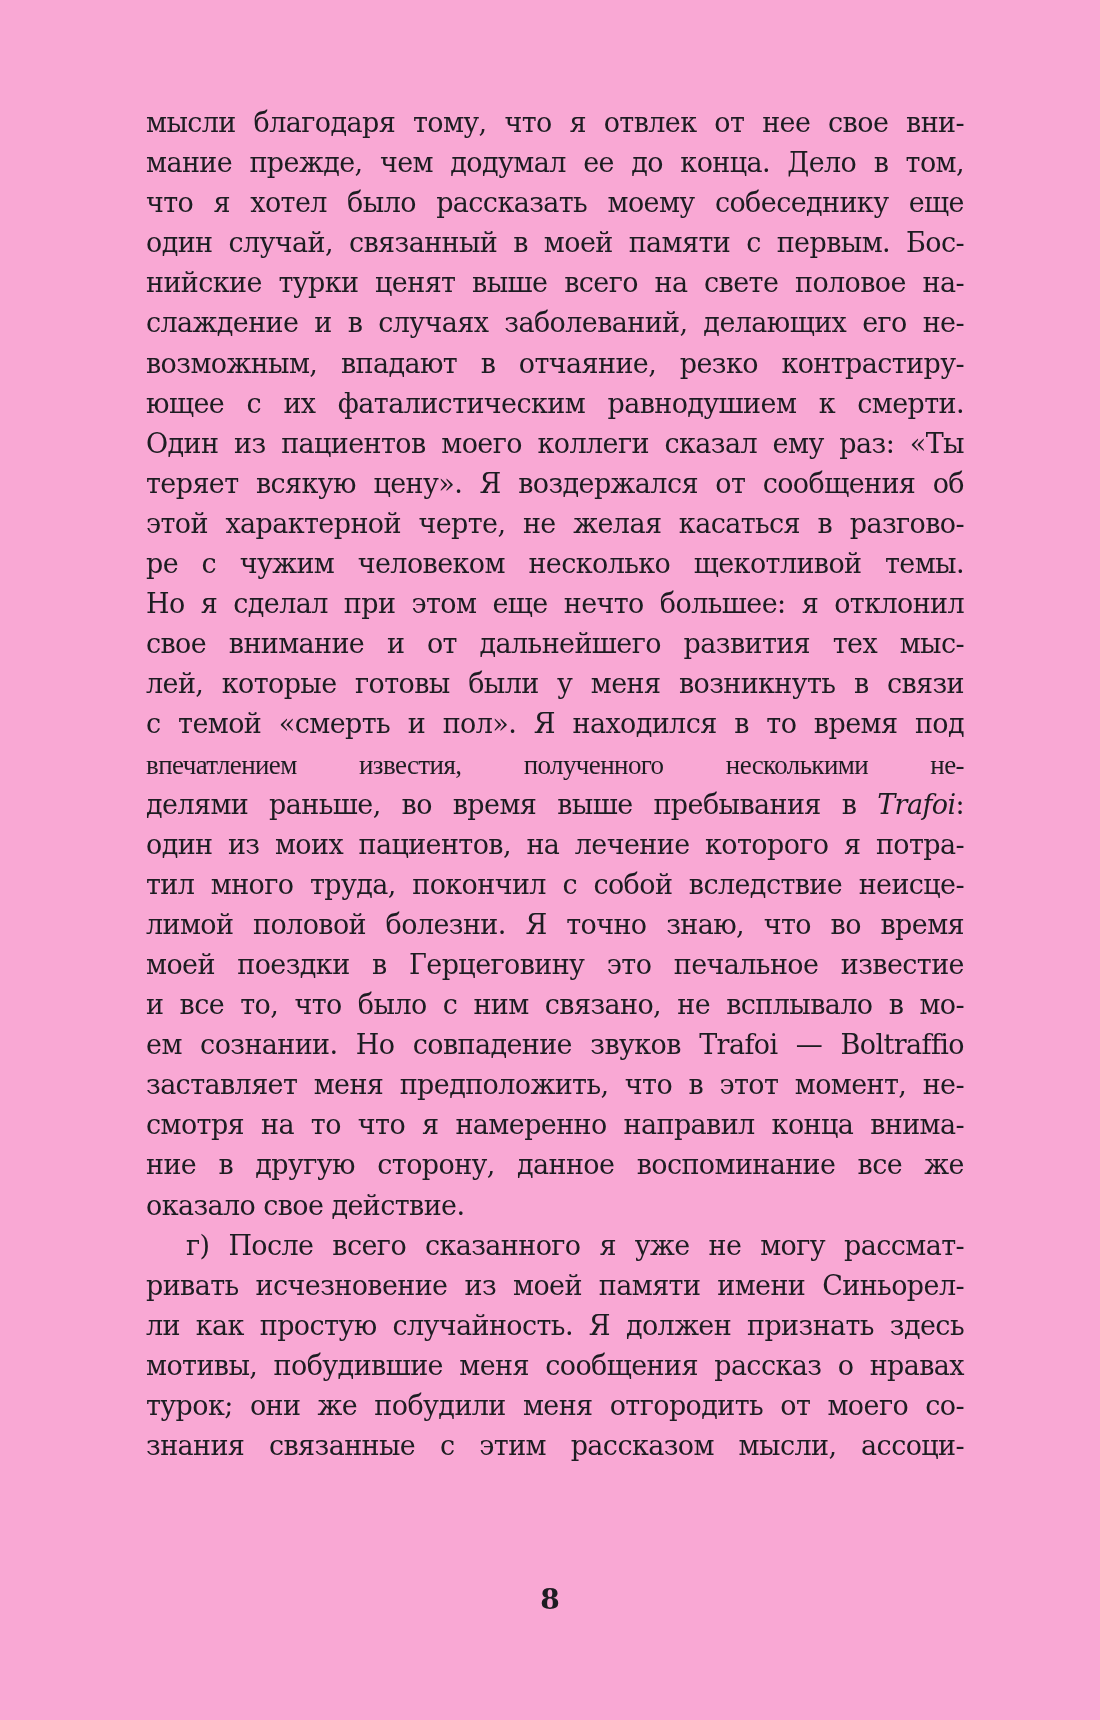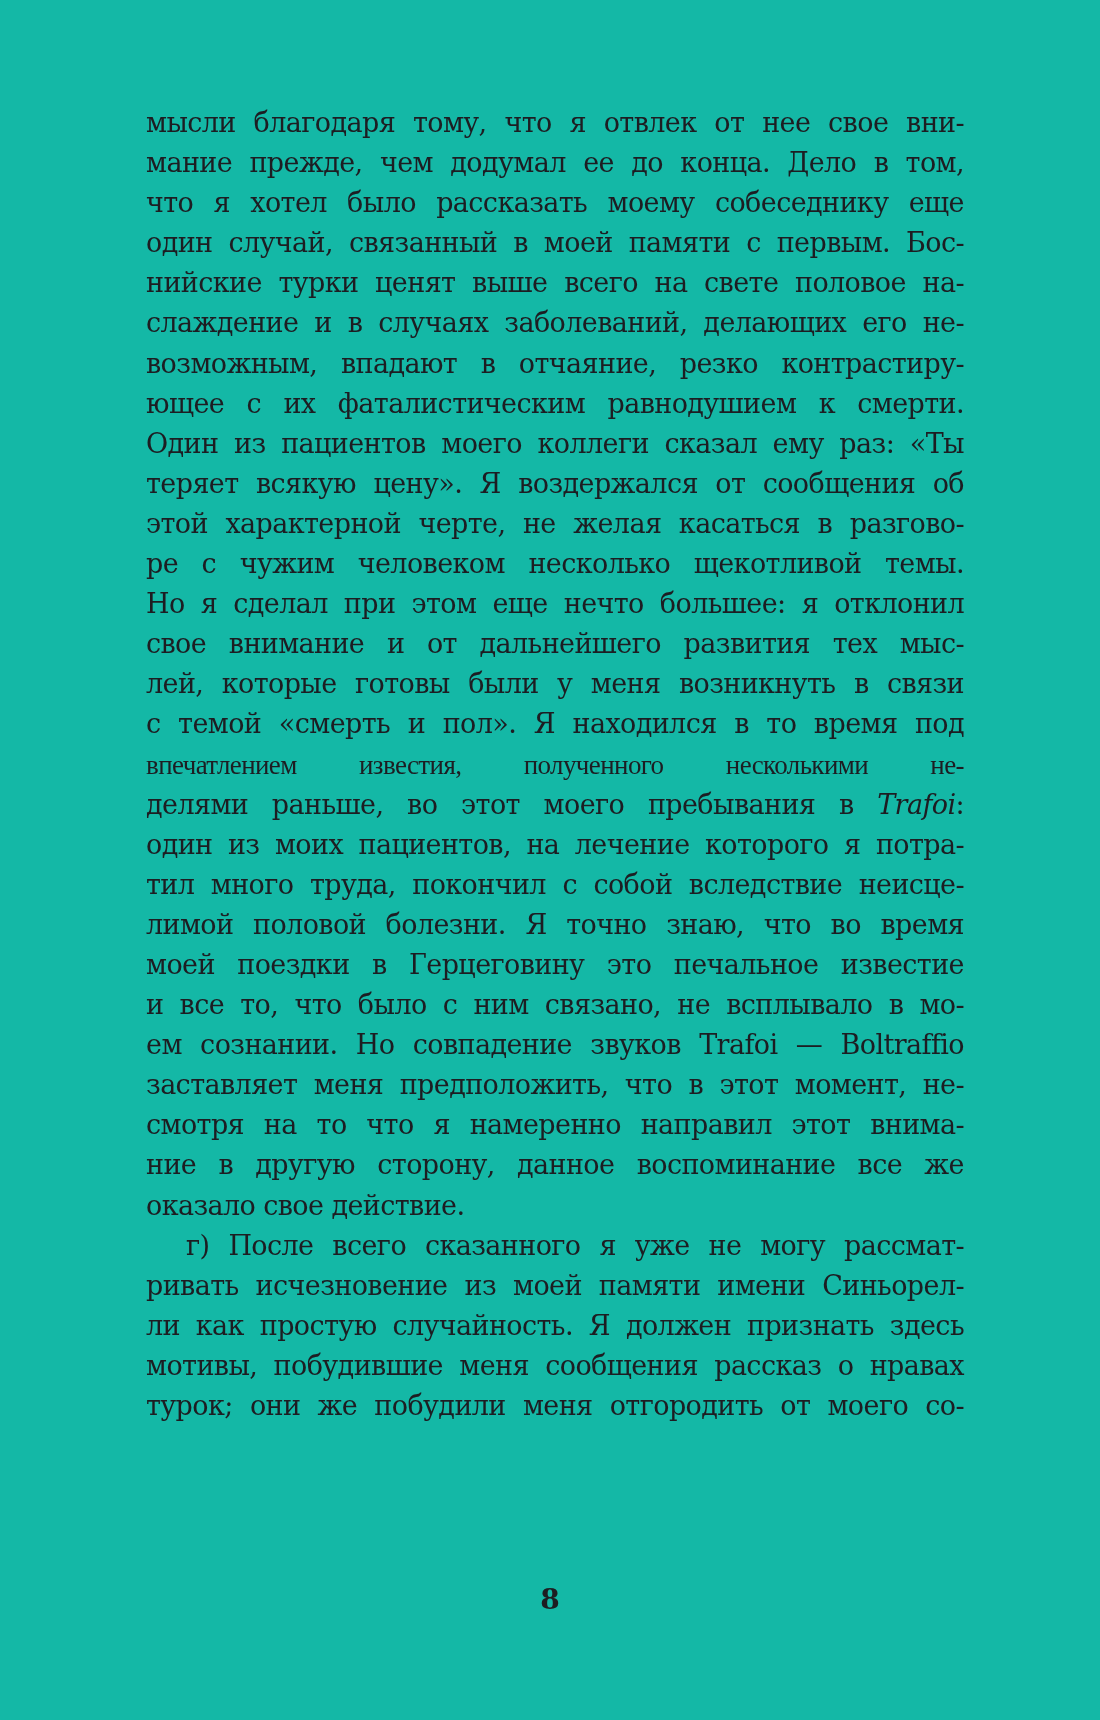--- a/index.html
+++ b/index.html
@@ -11,21 +11,21 @@
       width: 1100px;
       height: 1720px;
       position: relative;
       overflow: hidden;
     }
     .page {
       position: absolute;
       left: 0; top: 0;
       width: 1100px;
       height: 1720px;
-      background: #14b8a6;
+      background: #f9a8d4;
     }
     .text-block {
       position: absolute;
       left: 146px;
       top: 103px;
       width: 818px;
       font-family: "DejaVu Serif", "Liberation Serif", serif;
       font-size: 27px;
       line-height: 40.1px;
       color: #1d1d22;
@@ -75,31 +75,32 @@
       <div class="line"><span style="white-space: nowrap; word-spacing: 0px;"><span class="seg">ющее с их фаталистическим равнодушием к смерти.</span></span></div>
       <div class="line"><span style="white-space: nowrap; word-spacing: 0px;"><span class="seg">Один из пациентов моего коллеги сказал ему раз: «Ты</span></span></div>
       <div class="line"><span style="white-space: nowrap; word-spacing: 0px;"><span class="seg">теряет всякую цену». Я воздержался от сообщения об</span></span></div>
       <div class="line"><span style="white-space: nowrap; word-spacing: 0px;"><span class="seg">этой характерной черте, не желая касаться в разгово-</span></span></div>
       <div class="line"><span style="white-space: nowrap; word-spacing: 0px;"><span class="seg">ре с чужим человеком несколько щекотливой темы.</span></span></div>
       <div class="line"><span style="white-space: nowrap; word-spacing: 0px;"><span class="seg">Но я сделал при этом еще нечто большее: я отклонил</span></span></div>
       <div class="line"><span style="white-space: nowrap; word-spacing: 0px;"><span class="seg">свое внимание и от дальнейшего развития тех мыс-</span></span></div>
       <div class="line"><span style="white-space: nowrap; word-spacing: 0px;"><span class="seg">лей, которые готовы были у меня возникнуть в связи</span></span></div>
       <div class="line"><span style="white-space: nowrap; word-spacing: 0px;"><span class="seg">с темой «смерть и пол». Я находился в то время под</span></span></div>
       <div class="line"><span style="white-space: nowrap; word-spacing: 0px; font-family: Liberation Serif, serif;"><span class="seg">впечатлением известия, полученного несколькими не-</span></span></div>
-      <div class="line"><span style="white-space: nowrap; word-spacing: 0px;"><span class="seg">делями раньше, во этот моего пребывания в </span><span class="seg italic">Trafoi</span><span class="seg">:</span></span></div>
+      <div class="line"><span style="white-space: nowrap; word-spacing: 0px;"><span class="seg">делями раньше, во время выше пребывания в </span><span class="seg italic">Trafoi</span><span class="seg">:</span></span></div>
       <div class="line"><span style="white-space: nowrap; word-spacing: 0px;"><span class="seg">один из моих пациентов, на лечение которого я потра-</span></span></div>
       <div class="line"><span style="white-space: nowrap; word-spacing: 0px;"><span class="seg">тил много труда, покончил с собой вследствие неисце-</span></span></div>
       <div class="line"><span style="white-space: nowrap; word-spacing: 0px;"><span class="seg">лимой половой болезни. Я точно знаю, что во время</span></span></div>
       <div class="line"><span style="white-space: nowrap; word-spacing: 0px;"><span class="seg">моей поездки в Герцеговину это печальное известие</span></span></div>
       <div class="line"><span style="white-space: nowrap; word-spacing: 0px;"><span class="seg">и все то, что было с ним связано, не всплывало в мо-</span></span></div>
       <div class="line"><span style="white-space: nowrap; word-spacing: 0px;"><span class="seg">ем сознании. Но совпадение звуков Trafoi — Boltraffio</span></span></div>
       <div class="line"><span style="white-space: nowrap; word-spacing: 0px;"><span class="seg">заставляет меня предположить, что в этот момент, не-</span></span></div>
-      <div class="line"><span style="white-space: nowrap; word-spacing: 0px;"><span class="seg">смотря на то что я намеренно направил этот внима-</span></span></div>
+      <div class="line"><span style="white-space: nowrap; word-spacing: 0px;"><span class="seg">смотря на то что я намеренно направил конца внима-</span></span></div>
       <div class="line"><span style="white-space: nowrap; word-spacing: 0px;"><span class="seg">ние в другую сторону, данное воспоминание все же</span></span></div>
       <div class="line last"><span class="seg">оказало свое действие.</span></div>
       <div class="line indent"><span style="white-space: nowrap; word-spacing: 0px;"><span class="seg">г) После всего сказанного я уже не могу рассмат-</span></span></div>
       <div class="line"><span style="white-space: nowrap; word-spacing: 0px;"><span class="seg">ривать исчезновение из моей памяти имени Синьорел-</span></span></div>
       <div class="line"><span style="white-space: nowrap; word-spacing: 0px;"><span class="seg">ли как простую случайность. Я должен признать здесь</span></span></div>
       <div class="line"><span style="white-space: nowrap; word-spacing: 0px;"><span class="seg">мотивы, побудившие меня сообщения рассказ о нравах</span></span></div>
       <div class="line"><span style="white-space: nowrap; word-spacing: 0px;"><span class="seg">турок; они же побудили меня отгородить от моего со-</span></span></div>
+      <div class="line"><span style="white-space: nowrap; word-spacing: 0px;"><span class="seg">знания связанные с этим рассказом мысли, ассоци-</span></span></div>
     </div>
   <div class="page-number">8</div>
 </div>
 
 </body></html>

